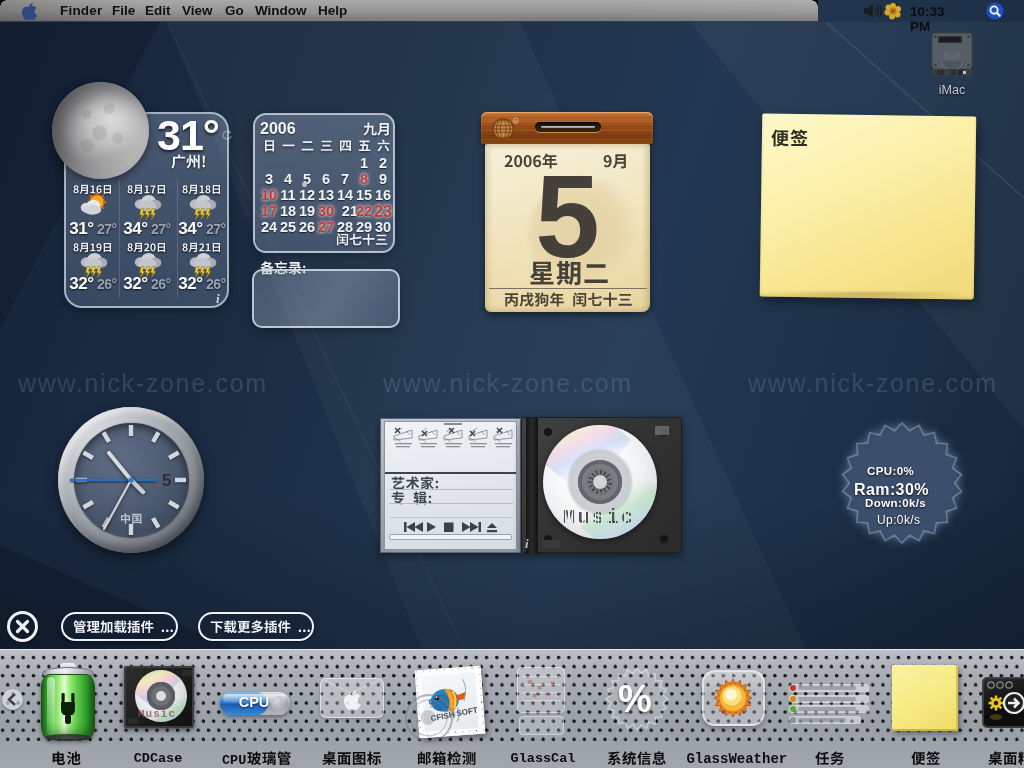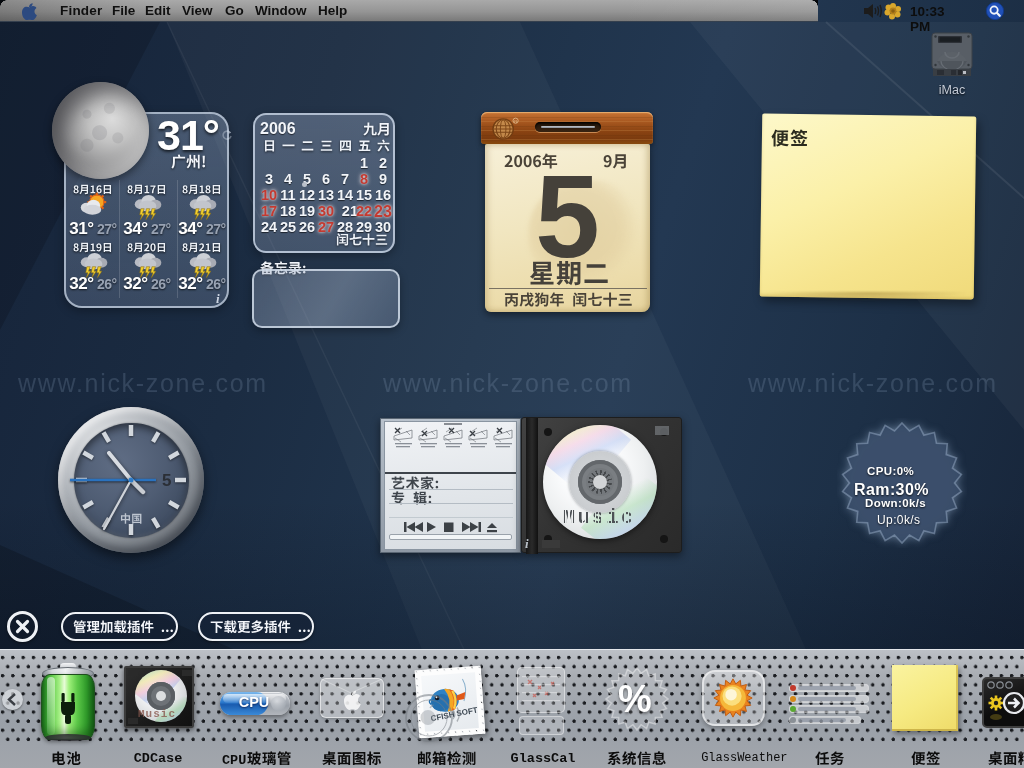--- a/index.html
+++ b/index.html
@@ -801,21 +801,21 @@
         <use href="#c68c0" x="2060"></use>
         <use href="#c6d4b" x="3090"></use>
       </svg></div>
 <div class="ab" style="left:508.6px;top:751px;width:68.8px;text-align:center;font-family:'Liberation Mono',monospace;font-weight:bold;font-size:13.5px;color:#0c0c0c">GlassCal</div>
 <div class="ab" style="left:607px;top:751px"><svg width="59.3" height="14.5" viewBox="0 0 4090 1000" fill="#0c0c0c" style="overflow:visible">
         <use href="#c7cfb" x="0"></use>
         <use href="#c7edf" x="1030"></use>
         <use href="#c4fe1" x="2060"></use>
         <use href="#c606f" x="3090"></use>
       </svg></div>
-<div class="ab" style="left:686.4px;top:751px;width:101.2px;text-align:right;font-family:'Liberation Mono',monospace;font-weight:normal;font-size:12px;color:#0c0c0c">GlassWeather</div>
+<div class="ab" style="left:686.4px;top:751px;width:101.2px;text-align:left;font-family:'Liberation Mono',monospace;font-weight:bold;font-size:14px;color:#0c0c0c">GlassWeather</div>
 <div class="ab" style="left:815px;top:751px"><svg width="29.4" height="14.5" viewBox="0 0 2030 1000" fill="#0c0c0c" style="overflow:visible">
         <use href="#c4efb" x="0"></use>
         <use href="#c52a1" x="1030"></use>
       </svg></div>
 <div class="ab" style="left:911px;top:751px"><svg width="29.4" height="14.5" viewBox="0 0 2030 1000" fill="#0c0c0c" style="overflow:visible">
         <use href="#c4fbf" x="0"></use>
         <use href="#c7b7e" x="1030"></use>
       </svg></div>
 <div class="ab" style="left:988px;top:751px"><svg width="44.4" height="14.5" viewBox="0 0 3060 1000" fill="#0c0c0c" style="overflow:visible">
         <use href="#c684c" x="0"></use>

